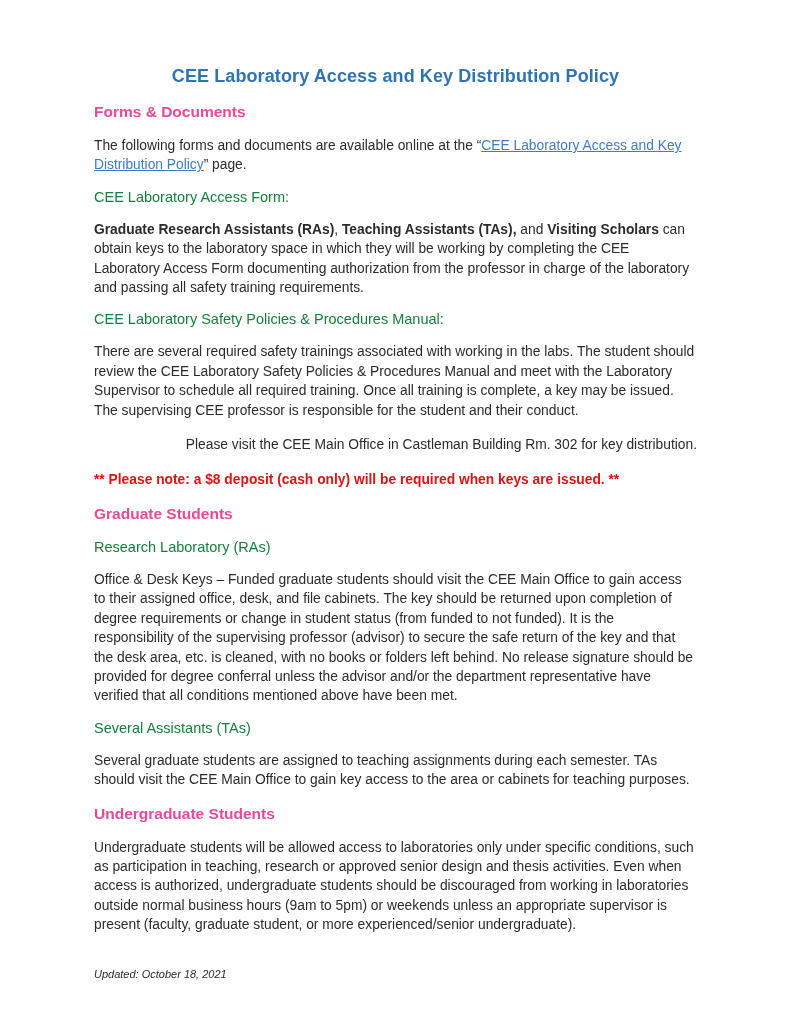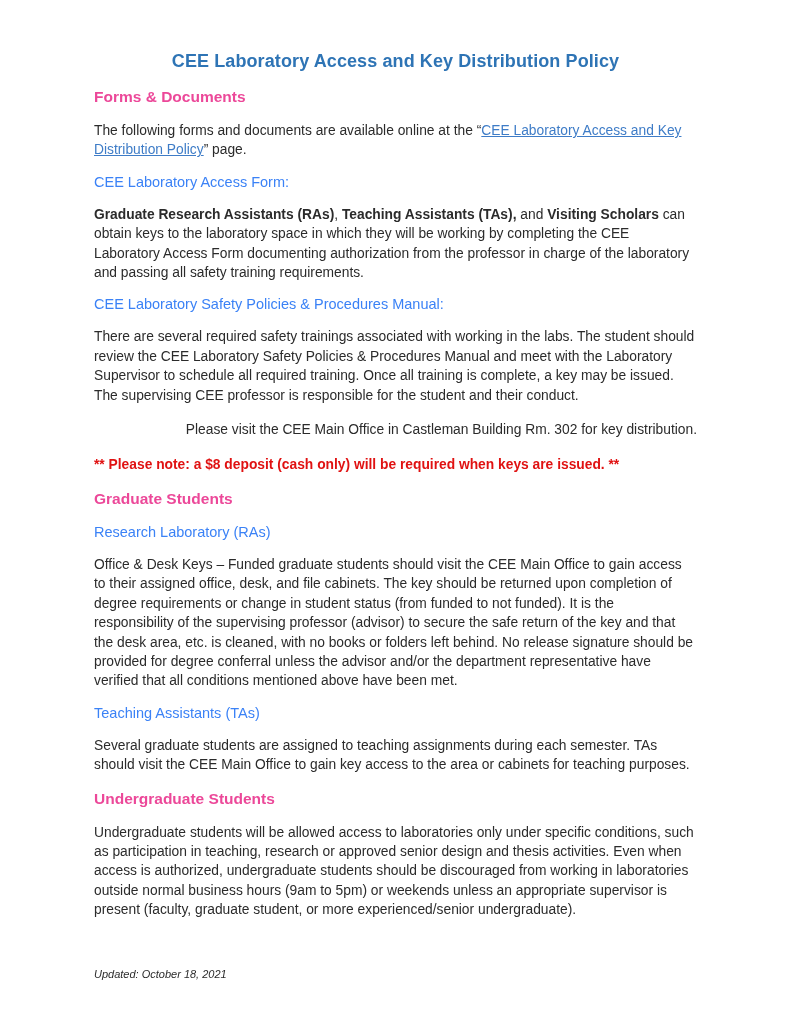--- a/index.html
+++ b/index.html
@@ -8,42 +8,42 @@
     width: 791px;
     height: 1024px;
     position: relative;
     font-family: "Liberation Sans", "DejaVu Sans", sans-serif;
     color: #2b2b2b;
     overflow: hidden;
   }
   .page {
     position: absolute;
     inset: 0;
-    padding: 49px 94px 0 94px;
+    padding: 64px 94px 0 94px;
     background: #ffffff;
   }
   .doc-title {
     text-align: center;
     color: #2E74B5;
     font-size: 18px;
     font-weight: bold;
     line-height: 24px;
     margin-bottom: 13px;
     letter-spacing: 0.1px;
   }
   h2.section-heading {
     color: #ec4899;
     font-size: 15.5px;
     font-weight: bold;
     line-height: 20px;
     margin-top: 14px;
     margin-bottom: 14px;
   }
   h3.sub-heading {
-    color: #3b82f6;
+    color: #15803d;
     font-size: 14.5px;
     font-weight: normal;
     line-height: 19px;
     margin-bottom: 13px;
   }
   p.body-text {
     font-size: 13.8px;
     line-height: 19.4px;
     margin-bottom: 13px;
     color: #2b2b2b;
@@ -100,21 +100,21 @@
   <p class="body-text centered-note">Please visit the CEE Main Office in Castleman Building Rm. 302 for key distribution.</p>
 
   <p class="deposit-note">** Please note: a $8 deposit (cash only) will be required when keys are issued. **</p>
 
   <h2 class="section-heading">Graduate Students</h2>
 
   <h3 class="sub-heading">Research Laboratory (RAs)</h3>
 
   <p class="body-text">Office &amp; Desk Keys – Funded graduate students should visit the CEE Main Office to gain access to their assigned office, desk, and file cabinets. The key should be returned upon completion of degree requirements or change in student status (from funded to not funded). It is the responsibility of the supervising professor (advisor) to secure the safe return of the key and that the desk area, etc. is cleaned, with no books or folders left behind. No release signature should be provided for degree conferral unless the advisor and/or the department representative have verified that all conditions mentioned above have been met.</p>
 
-  <h3 class="sub-heading">Teaching Assistants (TAs)</h3>
+  <h3 class="sub-heading">Several Assistants (TAs)</h3>
 
   <p class="body-text">Several graduate students are assigned to teaching assignments during each semester. TAs should visit the CEE Main Office to gain key access to the area or cabinets for teaching purposes.</p>
 
   <h2 class="section-heading gap-before">Undergraduate Students</h2>
 
   <p class="body-text">Undergraduate students will be allowed access to laboratories only under specific conditions, such as participation in teaching, research or approved senior design and thesis activities. Even when access is authorized, undergraduate students should be discouraged from working in laboratories outside normal business hours (9am to 5pm) or weekends unless an appropriate supervisor is present (faculty, graduate student, or more experienced/senior undergraduate).</p>
 
   <div class="footer-note">Updated: October 18, 2021</div>
 
 </div>

